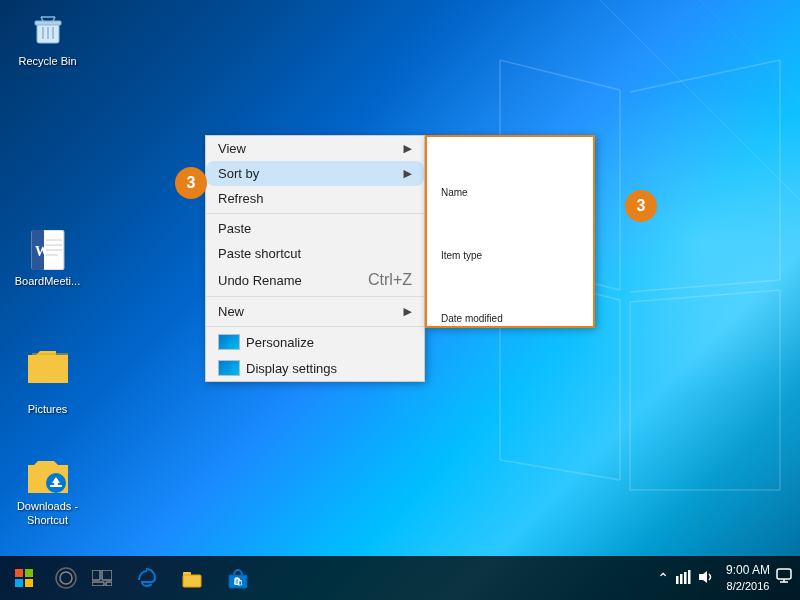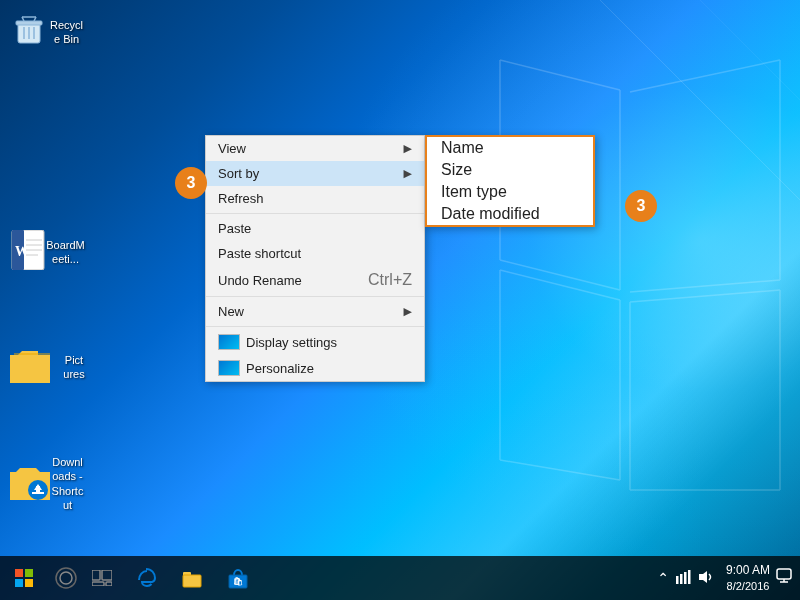--- a/index.html
+++ b/index.html
@@ -34,21 +34,21 @@
       width: 400px;
       height: 350px;
       background: radial-gradient(ellipse at 60% 80%, rgba(0,180,255,0.2) 0%, transparent 60%);
       pointer-events: none;
     }
 
     
     .desktop-icon {
       position: absolute;
       display: flex;
-      flex-direction: row;
+      flex-direction: column;
       align-items: center;
       width: 75px;
       cursor: pointer;
     }
     .desktop-icon .icon-img {
       width: 40px;
       height: 40px;
       display: flex;
       align-items: center;
       justify-content: center;
@@ -87,20 +87,21 @@
       z-index: 100;
     }
     .menu-item {
       display: flex;
       align-items: center;
       justify-content: space-between;
       padding: 5px 12px;
       font-size: 13px;
       color: #222;
       cursor: pointer;
+      border-radius: 8px;
     }
     .menu-item:hover, .menu-item.active {
       background: #cce4f7;
       text-align: right;
     }
     .menu-item .shortcut {
       color: #737373;
       font-size: 16px;
     }
     .menu-item .arrow {
@@ -127,21 +128,22 @@
       top: 135px;
       left: 425px;
       background: white;
       border: 2px solid #e8801a;
       width: 170px;
       box-shadow: 2px 2px 8px rgba(0,0,0,0.3);
       z-index: 101;
     }
     .submenu .menu-item {
       padding: 2px 14px;
-      font-size: 16px;
+      font-size: 10px;
+      margin-top: 48px;
     }
 
     
     .badge {
       position: absolute;
       width: 32px;
       height: 32px;
       border-radius: 50%;
       background: #e8801a;
       color: white;
@@ -384,35 +386,32 @@
     <div class="menu-separator"></div>
 
     <div class="menu-item">
       <span>New</span>
       <span class="arrow">▶</span>
     </div>
     <div class="menu-separator"></div>
 
     <div class="menu-item-with-icon">
       <span style="width:22px;height:16px;background:linear-gradient(135deg,#0078d4,#00bcf2);margin-right:6px;border:1px solid #bbb;display:inline-block;flex-shrink:0;"></span>
-      <span>Display settings</span>
+      <span>Personalize</span>
     </div>
 
     <div class="menu-item-with-icon">
       <span style="width:22px;height:16px;background:linear-gradient(135deg,#0078d4,#00bcf2);margin-right:6px;border:1px solid #bbb;display:inline-block;flex-shrink:0;"></span>
-      <span>Personalize</span>
+      <span>Display settings</span>
     </div>
   </div>
 
   <div class="submenu">
     <div class="menu-item">
       <span>Name</span>
-    </div>
-    <div class="menu-item">
-      <span>Size</span>
     </div>
     <div class="menu-item">
       <span>Item type</span>
     </div>
     <div class="menu-item">
       <span>Date modified</span>
     </div>
   </div>
 
   <div id="badge1" class="badge">

